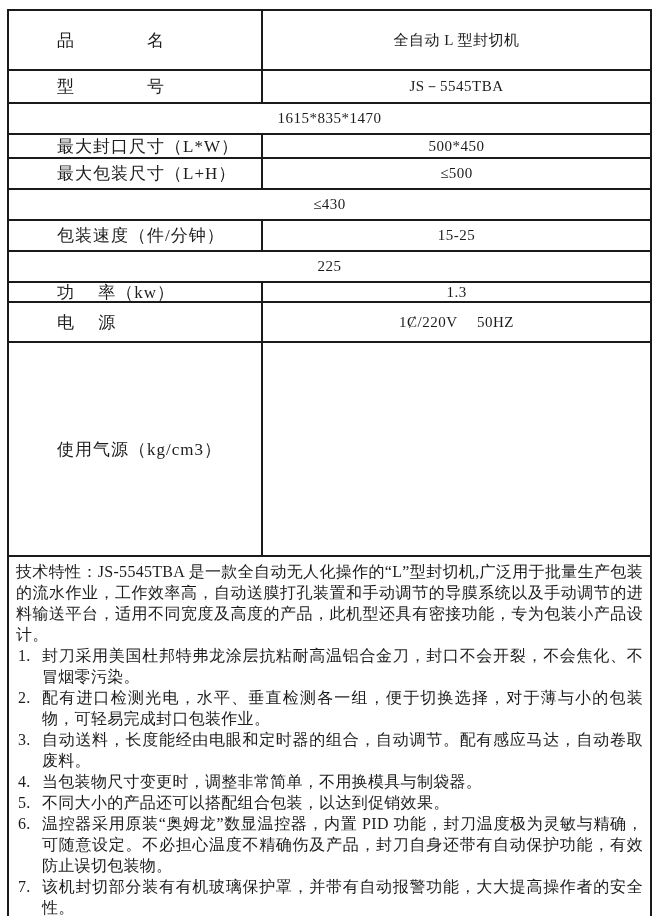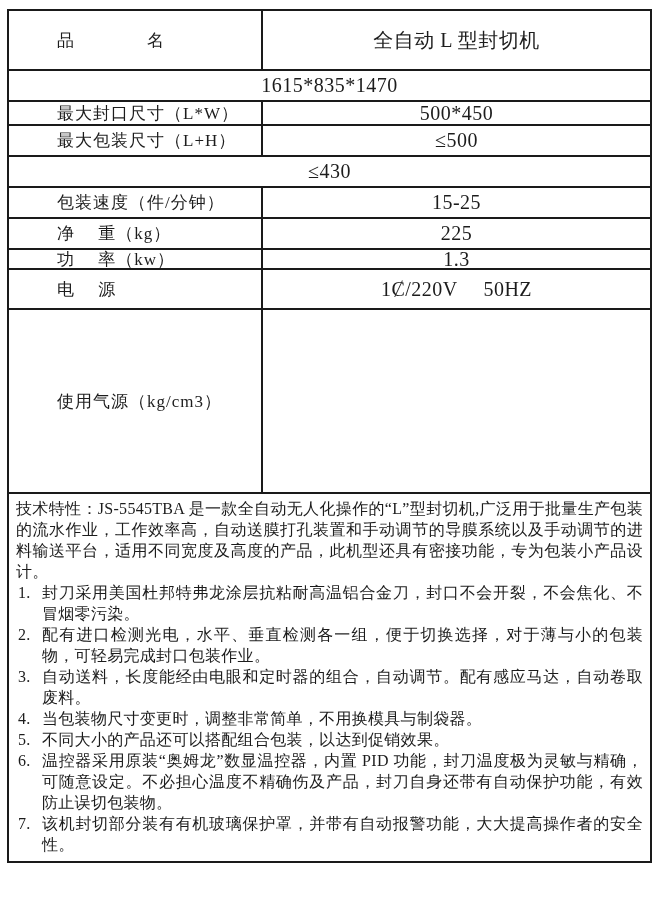--- a/index.html
+++ b/index.html
@@ -37,35 +37,35 @@
     font-size:17px;
     letter-spacing:1px;
     white-space:pre;
     margin-left:42px;
   }
   .row .value{
     flex:1;
     display:flex;
     align-items:center;
     justify-content:center;
-    font-size:20px;
+    font-size:15px;
     letter-spacing:0.5px;
     white-space:pre;
   }
   .r0{height:60px}
   .r1{height:33px}
   .r2{height:31px}
   .r3{height:24px}
   .r4{height:31px}
   .r5{height:31px}
   .r6{height:31px}
   .r7{height:31px}
   .r8{height:20px}
   .r9{height:40px}
-  .r10{height:184px}
+  .r10{height:214px}
   .features{
     padding:4px 7px 6px 7px;
     font-size:16px;
     line-height:21px;
     letter-spacing:0.3px;
   }
   .features .intro{
     text-align:justify;
     text-justify:inter-ideograph;
   }
@@ -86,20 +86,24 @@
 </head>
 <body>
 
 <div class="spec-table">
 
   <div class="row r0">
     <div class="label">品　　　　名</div>
     <div class="value">全自动 L 型封切机</div>
   </div>
 
+  <div class="row r1">
+    <div class="label">型　　　　号</div>
+    <div class="value">JS－5545TBA</div>
+  </div>
 
   <div class="row r2">
     <div class="value">1615*835*1470</div>
   </div>
 
   <div class="row r3">
     <div class="label">最大封口尺寸（L*W）</div>
     <div class="value">500*450</div>
   </div>
 
@@ -111,21 +115,20 @@
   <div class="row r5">
     <div class="value">≤430</div>
   </div>
 
   <div class="row r6">
     <div class="label">包装速度（件/分钟）</div>
     <div class="value">15-25</div>
   </div>
 
   <div class="row r7">
-    <div class="label">净　 重（kg）</div>
     <div class="value">225</div>
   </div>
 
   <div class="row r8">
     <div class="label">功　 率（kw）</div>
     <div class="value">1.3</div>
   </div>
 
   <div class="row r9">
     <div class="label">电　 源</div>

